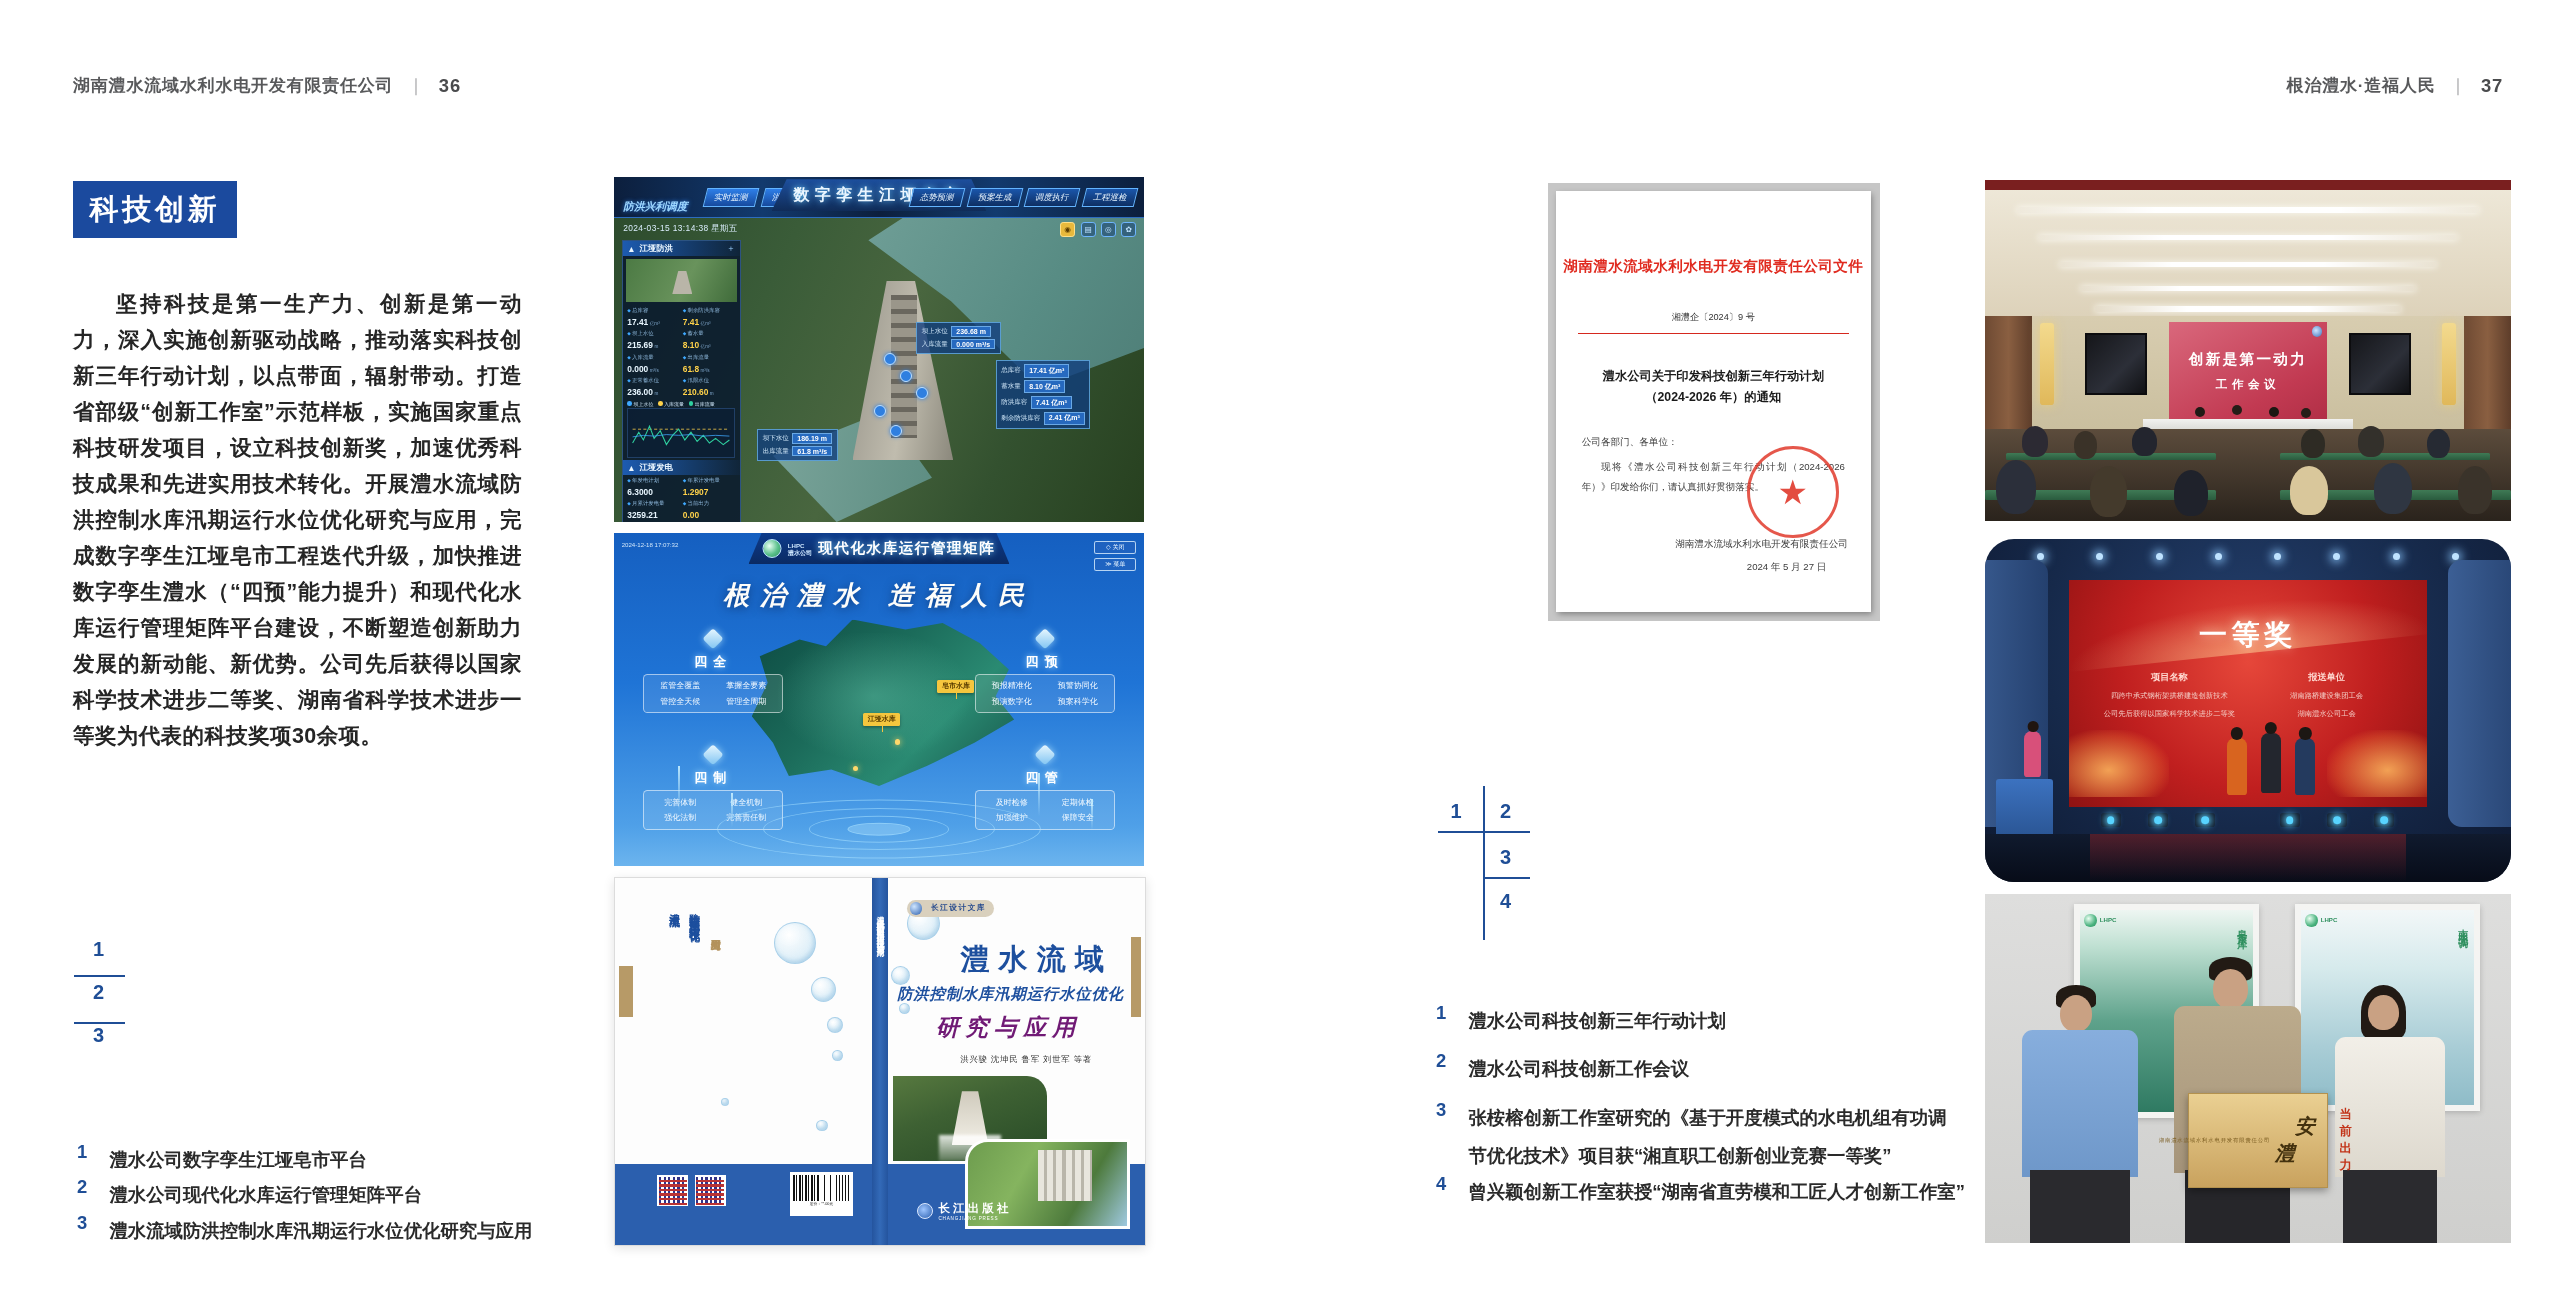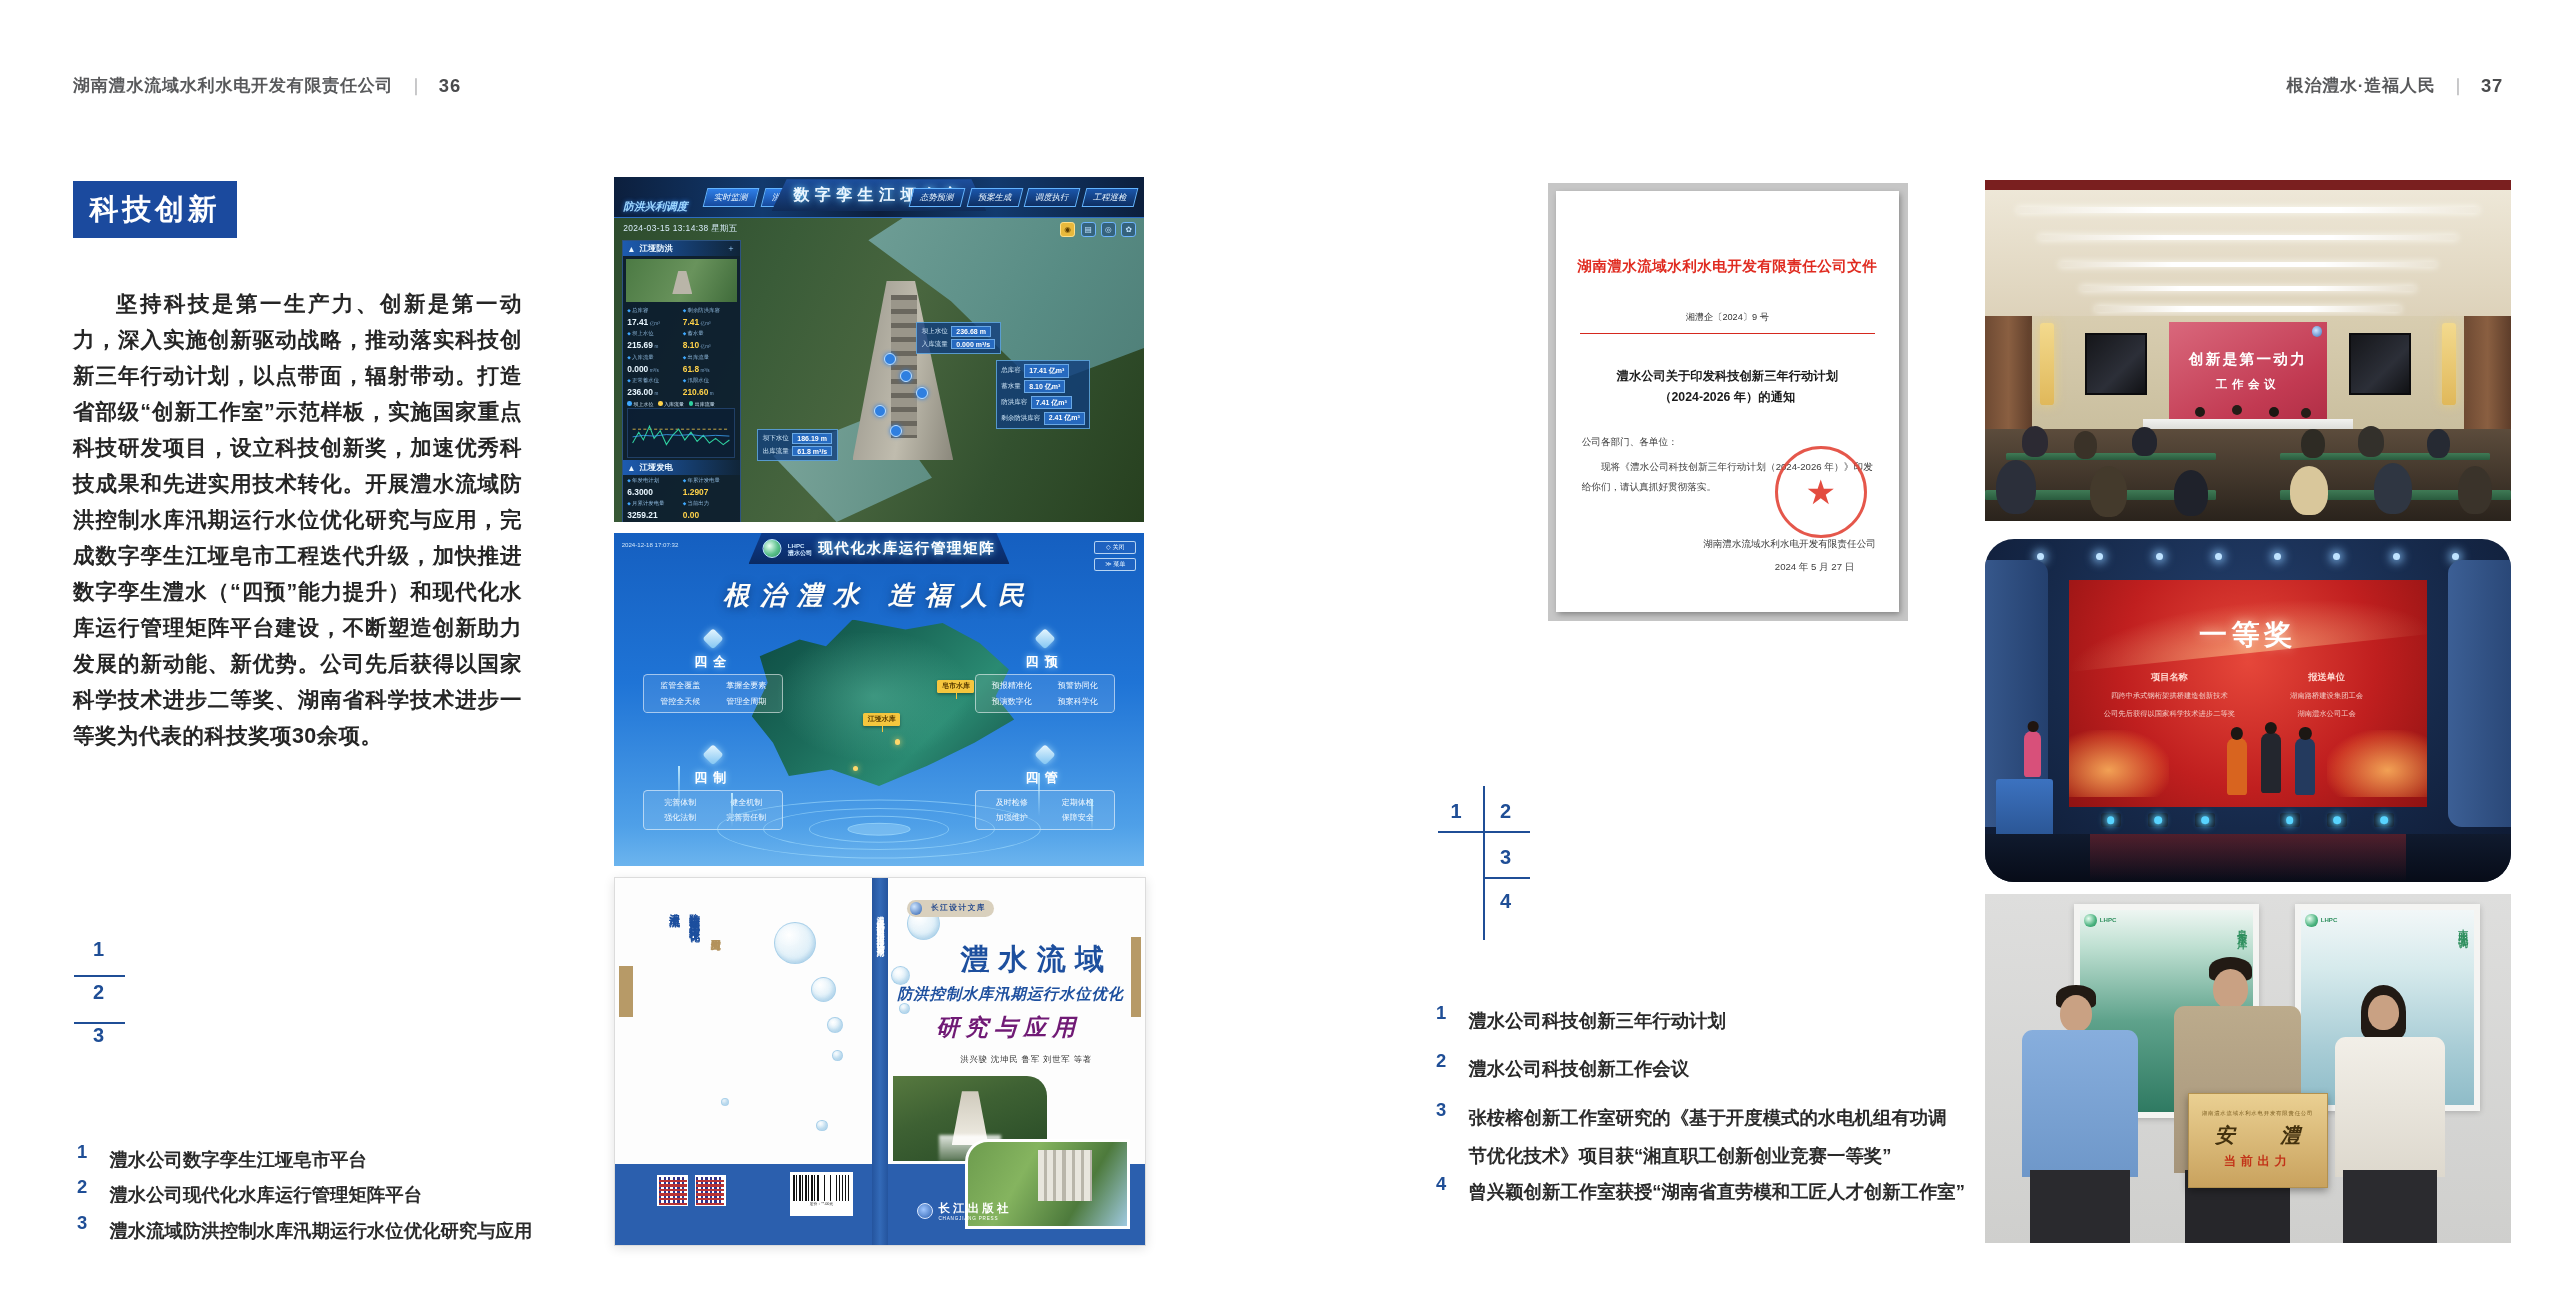--- a/index.html
+++ b/index.html
@@ -170,21 +170,21 @@
   
   .plq{background:linear-gradient(#dededd,#cfcfcd);}
   .poster{position:absolute;background:#f4f4f2;padding:5.4px;box-shadow:0 2.3px 6.1px rgba(0,0,0,.2);}
   .poster .img{position:relative;width:100%;height:100%;overflow:hidden;}
   .poster .lg{position:absolute;left:4.6px;top:4.6px;width:12.3px;height:12.3px;border-radius:50%;background:radial-gradient(circle at 35% 35%,#eafff2,#49b27e 60%,#2e8f5e);}
   .poster .lgt{position:absolute;left:20px;top:6.1px;font-size:6.1px;font-weight:700;color:#2e8f5e;}
   .poster .vt{position:absolute;right:4.6px;top:10.7px;color:#2e8f5e;font-size:10px;font-weight:700;writing-mode:vertical-rl;text-orientation:upright;letter-spacing:3.1px;}
   .pl-man{position:absolute;border-radius:10.7px 10.7px 0 0;}
   .pl-head{position:absolute;border-radius:50% 50% 46% 46%;background:#c9a183;}
   .pl-hair{position:absolute;border-radius:50% 50% 20% 20%;background:#221a14;}
-  .plaque{position:absolute;background:linear-gradient(#ead092,#c9a25e);border:1.5px solid #b3914e;box-shadow:0 3.1px 7.7px rgba(0,0,0,.35);display:flex;flex-direction:column;align-items:center;justify-content:center;gap:4.6px;padding:4.6px;}
+  .plaque{position:absolute;background:linear-gradient(#ead092,#c9a25e);border:1.5px solid #b3914e;box-shadow:0 3.1px 7.7px rgba(0,0,0,.35);display:flex;align-items:center;justify-content:center;gap:4.6px;padding:4.6px;}
   .plaque .o{font-size:5.4px;color:#7a5c20;letter-spacing:0.8px;white-space:nowrap;}
   .plaque .t{font-size:20px;font-weight:800;color:#43310e;letter-spacing:20px;text-indent:20px;font-style:italic;}
   .plaque .s{font-size:12.3px;font-weight:800;color:#c23318;letter-spacing:4.6px;}
 </style>
 </head>
 <body>
 
 <div class="sheet">
 
   <div class="runhead" style="left:73px;">
@@ -467,21 +467,21 @@
       </div>
     <div class="bk-ph2">
         <i></i>
       </div>
     <div class="bk-pub">
       <i></i>
       <span><span class="cn">长江出版社</span><span class="en">CHANGJIANG PRESS</span></span>
     </div>
   </div>
 
-  <div class="fig docwrap" style="left:1548px;top:183px;width:360px;height:438px;">
+  <div class="fig docwrap" style="left:1548px;top:183px;width:332px;height:438px;">
     <div class="docpage">
       <div class="doc-head">湖南澧水流域水利水电开发有限责任公司文件</div>
       <div class="doc-no">湘澧企〔2024〕9 号</div>
       <div class="doc-line"></div>
       <div class="doc-title">
         <div>澧水公司关于印发科技创新三年行动计划</div>
         <div>（2024-2026 年）的通知</div>
       </div>
       <div class="doc-sal">公司各部门、各单位：</div>
       <div class="doc-body">现将《澧水公司科技创新三年行动计划（2024-2026 年）》印发给你们，请认真抓好贯彻落实。</div>

